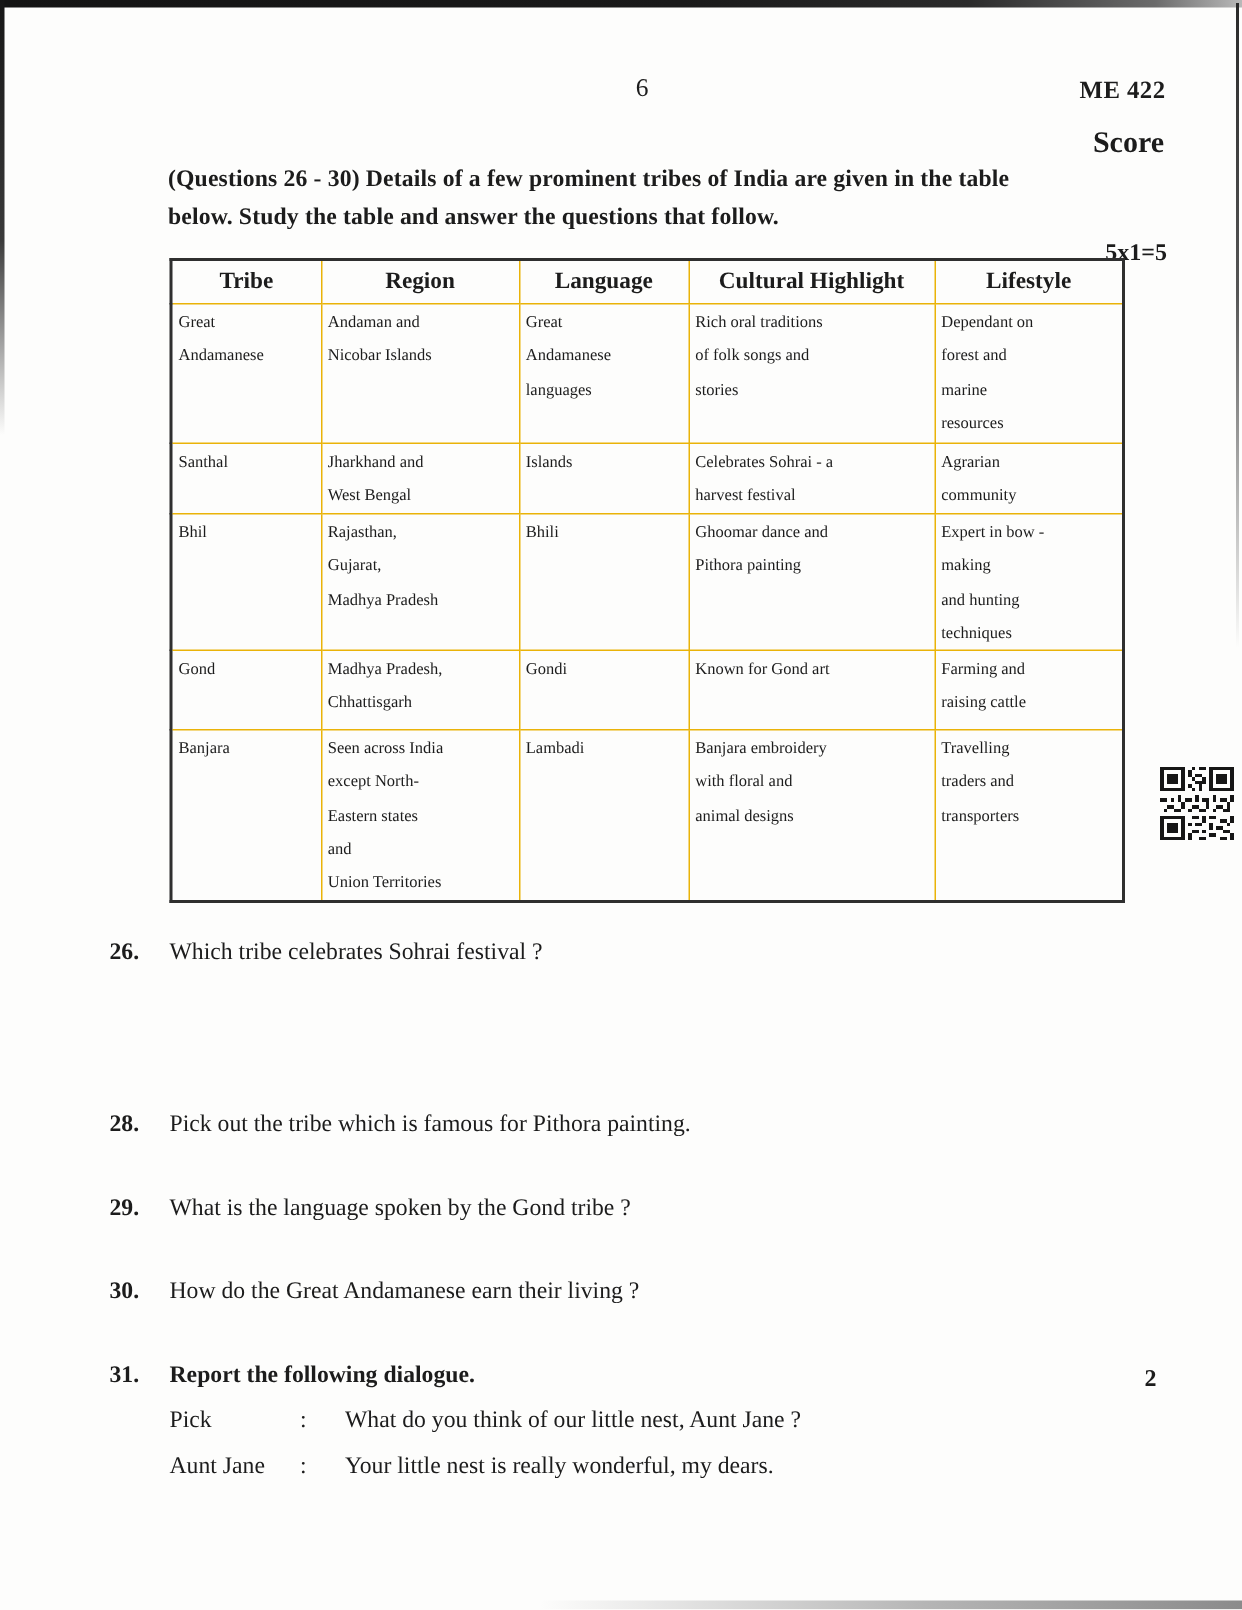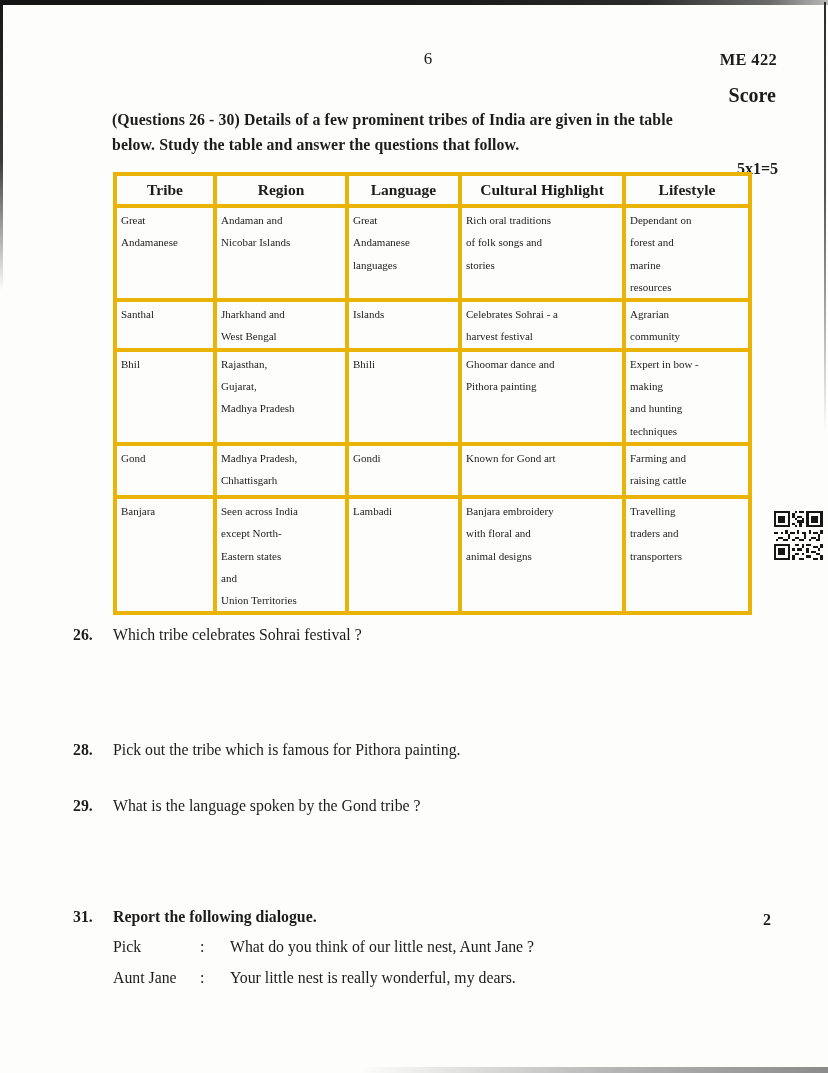--- a/index.html
+++ b/index.html
@@ -28,21 +28,21 @@
   .hdr-marks{position:absolute;top:131px;right:50px;font-size:16px;font-weight:bold;margin-top:29px;}
 
   .instructions{position:absolute;top:108px;left:112px;width:620px;
     font-size:15.8px;font-weight:bold;line-height:24.5px;white-space:pre-line;letter-spacing:.1px;}
 
   table.tribes{
     position:absolute;top:172px;left:113px;width:635px;
     border-collapse:collapse;table-layout:fixed;
     border:2px solid #2f2f2f;
   }
-  table.tribes th,table.tribes td{border:4px solid #eab308;}
+  table.tribes th,table.tribes td{border:1px solid #eab308;}
   table.tribes th{
     font-size:15.5px;font-weight:bold;text-align:center;vertical-align:middle;
     padding:0 2px;height:28px;
   }
   table.tribes td{
     font-size:11px;vertical-align:top;text-align:left;
     padding:1px 2px 0 4px;line-height:22.3px;white-space:pre-line;
   }
 
   .q{position:absolute;left:73px;width:700px;font-size:15.8px;}
@@ -161,20 +161,23 @@
   </table>
 
   <div class="q" style="top:626px">
     <span class="qnum">26.</span><span class="qtext">Which tribe celebrates Sohrai festival ?</span>
   </div>
   <div class="q" style="top:741px">
     <span class="qnum">28.</span><span class="qtext">Pick out the tribe which is famous for Pithora painting.</span>
   </div>
   <div class="q" style="top:797px">
     <span class="qnum">29.</span><span class="qtext">What is the language spoken by the Gond tribe ?</span>
+  </div>
+  <div class="q" style="top:852px">
+    <span class="qnum">30.</span><span class="qtext">How do the Great Andamanese earn their living ?</span>
   </div>
 
   <div class="q bold" style="top:908px">
     <span class="qnum">31.</span><span class="qtext">Report the following dialogue.</span>
   </div>
   <div class="side-mark">2</div>
 
   <div class="dline" style="top:938px">
     <span class="speaker">Pick</span>
     <span class="dcolon">:</span>

